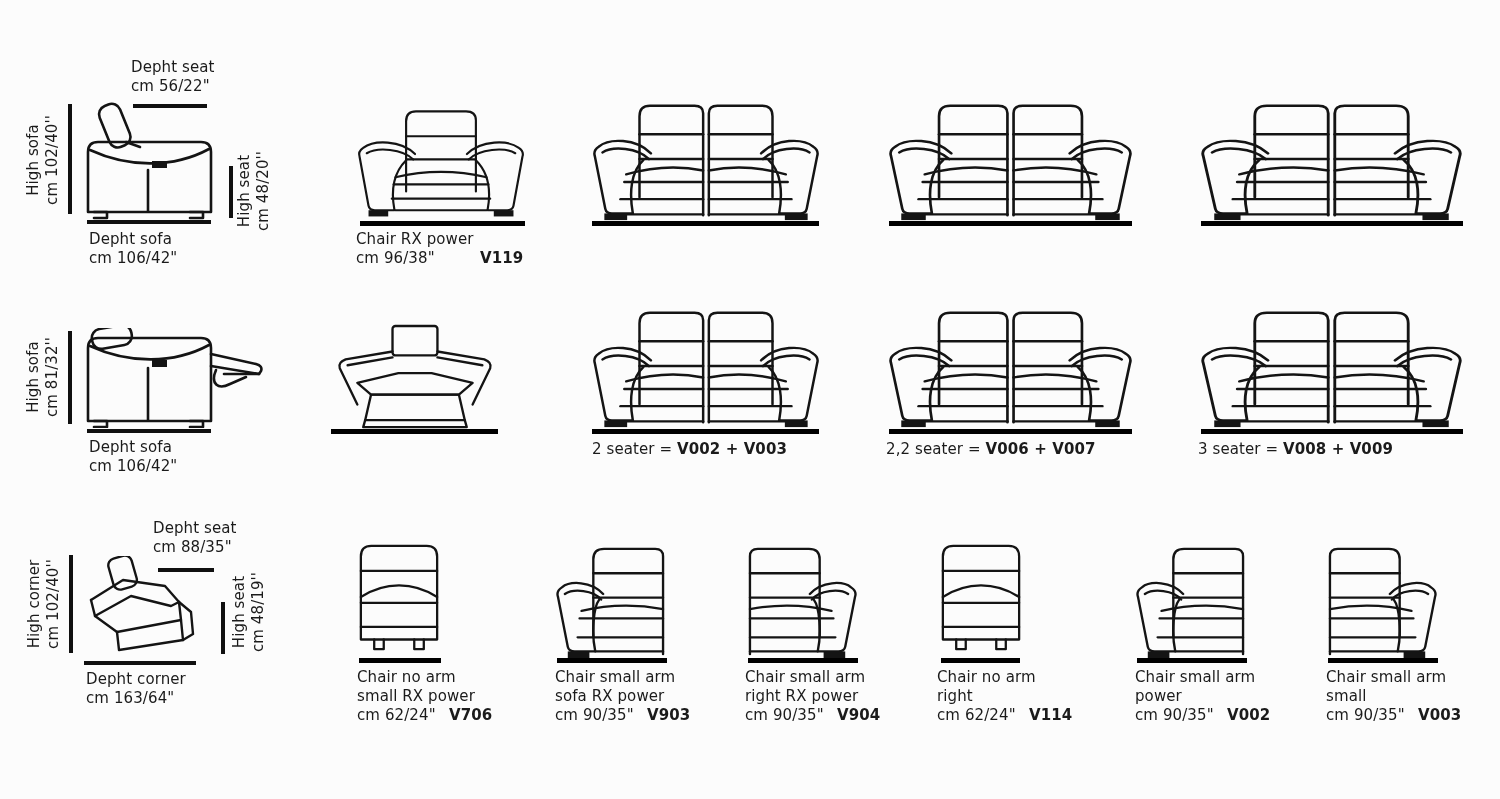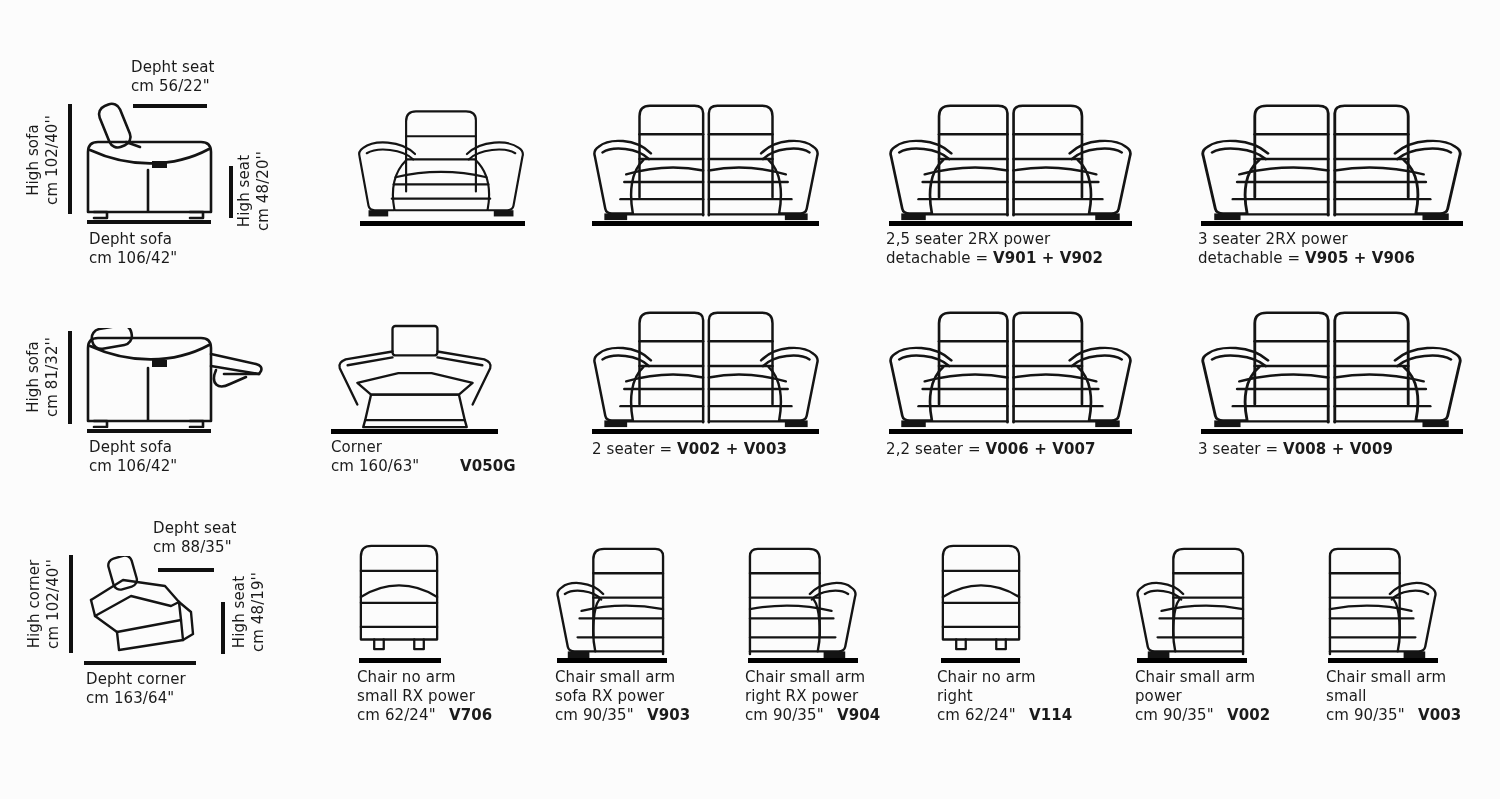--- a/index.html
+++ b/index.html
@@ -153,66 +153,58 @@
   <div class="dim" style="left:87px;top:220px;width:124px;height:4px"></div>
   <div class="abs lbl" style="left:89px;top:230px">
     <div>Depht sofa</div>
     <div>cm 106/42"</div>
   </div>
 
   <svg class="abs" style="left:356px;top:106px" width="170" height="114" viewBox="0 0 190 128" preserveAspectRatio="none">
       <use href="#chairg"></use>
     </svg>
   <div class="bar" style="left:360px;top:221px;width:165px;height:5px"></div>
+  <div class="abs plabel" style="left:356px;top:230px">
+    <div>Chair RX power</div>
+    <div><span class="size w124">cm 96/38"</span><span class="code">V119</span></div>
+  </div>
 
   <svg class="abs" style="left:592px;top:100px" width="228" height="122" viewBox="0 0 240 128" preserveAspectRatio="none">
       <use href="#sofa2g"></use>
     </svg>
   <div class="bar" style="left:592px;top:221px;width:227px;height:5px"></div>
 
   <svg class="abs" style="left:888px;top:100px" width="245" height="122" viewBox="0 0 240 128" preserveAspectRatio="none">
       <use href="#sofa2g"></use>
     </svg>
   <div class="bar" style="left:889px;top:221px;width:243px;height:5px"></div>
-  <div class="abs plabel" style="left:886px;top:230px">
-    <div>2,5 seater 2RX power</div>
-    <div><span>detachable = </span><span class="code">V901 + V902</span></div>
-  </div>
 
   <svg class="abs" style="left:1200px;top:100px" width="263" height="122" viewBox="0 0 240 128" preserveAspectRatio="none">
       <use href="#sofa2g"></use>
     </svg>
   <div class="bar" style="left:1201px;top:221px;width:262px;height:5px"></div>
-  <div class="abs plabel" style="left:1198px;top:230px">
-    <div>3 seater 2RX power</div>
-    <div><span>detachable = </span><span class="code">V905 + V906</span></div>
-  </div>
 
   <div class="dim" style="left:68px;top:331px;width:4px;height:93px"></div>
   <div class="rot lbl" style="left:-22px;top:358px;width:130px">
     <div>High sofa</div>
     <div>cm 81/32''</div>
   </div>
   <svg class="abs" style="left:84px;top:328px" width="185" height="100" viewBox="0 0 185 100">
       <use href="#reclg"></use>
     </svg>
   <div class="dim" style="left:87px;top:429px;width:124px;height:4px"></div>
   <div class="abs lbl" style="left:89px;top:438px">
     <div>Depht sofa</div>
     <div>cm 106/42"</div>
   </div>
 
   <svg class="abs" style="left:330px;top:324px" width="168" height="106" viewBox="0 0 172 108" preserveAspectRatio="none">
       <use href="#cornerg"></use>
     </svg>
   <div class="bar" style="left:331px;top:429px;width:167px;height:5px"></div>
-  <div class="abs plabel" style="left:331px;top:438px">
-    <div>Corner</div>
-    <div><span class="size w129">cm 160/63"</span><span class="code">V050G</span></div>
-  </div>
 
   <svg class="abs" style="left:592px;top:307px" width="228" height="122" viewBox="0 0 240 128" preserveAspectRatio="none">
       <use href="#sofa2g"></use>
     </svg>
   <div class="bar" style="left:592px;top:429px;width:227px;height:5px"></div>
   <div class="abs plabel" style="left:592px;top:440px">
     <div><span>2 seater = </span><span class="code">V002 + V003</span></div>
   </div>
 
   <svg class="abs" style="left:888px;top:307px" width="245" height="122" viewBox="0 0 240 128" preserveAspectRatio="none">

